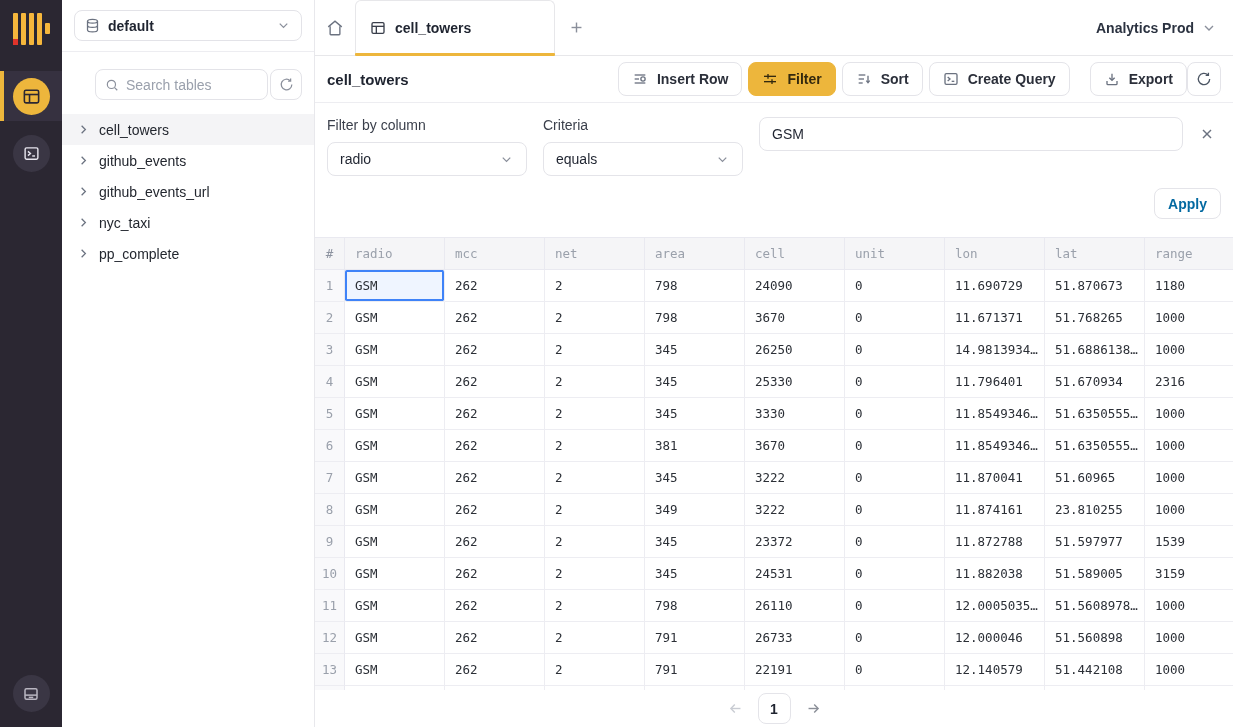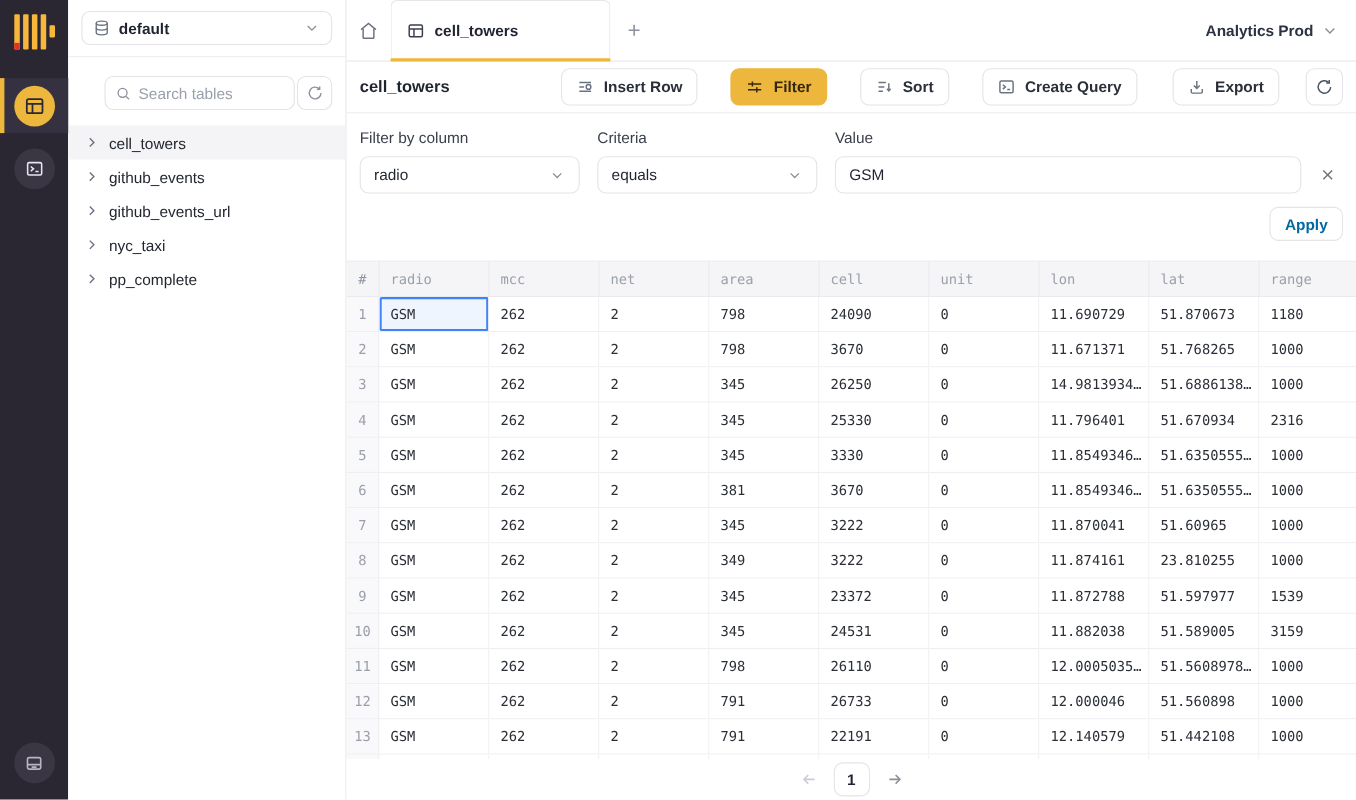--- a/index.html
+++ b/index.html
@@ -45,26 +45,26 @@
   .tab { width:200px; border:1px solid #e7e7ea; border-bottom:none; border-radius:6px 6px 0 0; display:flex; align-items:center; gap:9px; padding:0 14px; position:relative; background:#fff; cursor:pointer; }
   .tab .tab-label { font-size:14px; font-weight:600; }
   .tab .tab-icon { color:#3a3f4b; }
   .tab::after { content:""; position:absolute; left:-1px; right:-1px; bottom:-1px; height:3px; background:#edb63c; border-radius:1px; }
   .plus-btn { width:42px; display:flex; align-items:center; justify-content:center; color:#8a8f9b; cursor:pointer; }
   .workspace { margin-left:auto; display:flex; align-items:center; gap:7px; padding-right:16px; cursor:pointer; }
   .workspace .ws-label { font-size:14px; font-weight:600; color:#2b3240; }
 
   .toolbar { height:47px; border-bottom:1px solid #ededf1; display:flex; align-items:center; padding:0 12px; }
   .tb-title { font-size:15px; font-weight:700; }
-  .tb-actions { margin-left:auto; display:flex; align-items:center; gap:30px; }
+  .tb-actions { margin-left:auto; display:flex; align-items:center; gap:6px; }
   .btn { height:34px; border:1px solid #e4e4e9; border-radius:8px; background:#fff; display:flex; align-items:center; gap:9px; padding:0 13px; font-size:14px; font-weight:600; color:#2b2f3a; cursor:pointer; font-family:"Liberation Sans",sans-serif; }
   .btn .bicon { color:#6b7280; }
   .btn.accent { background:#edb63c; border-color:#edb63c; color:#33290e; }
   .btn.accent .bicon { color:#33290e; }
-  .btn.gap-l { margin-left:2px; }
+  .btn.gap-l { margin-left:14px; }
   .icon-btn { width:34px; height:34px; border:1px solid #e4e4e9; border-radius:8px; background:#fff; display:flex; align-items:center; justify-content:center; color:#4b5563; cursor:pointer; margin-left:-6px; }
 
   
   .filter-panel { height:134px; padding:14px 12px 0 12px; }
   .filter-fields { display:flex; gap:16px; }
   .ffield { display:flex; flex-direction:column; }
   .ffield .flabel { font-size:14px; color:#3a3f4b; margin-bottom:9px; }
   .ffield.grow { flex:1; min-width:0; }
   .fselect { width:200px; height:34px; border:1px solid #e4e4e9; border-radius:8px; display:flex; align-items:center; padding:0 12px; font-size:14px; cursor:pointer; }
   .fselect span { flex:1; }
@@ -329,21 +329,20 @@
       <div class="ffield">
         <span class="flabel">Criteria</span>
         <div class="fselect">
           <span>equals</span>
           <svg width="15" height="15" viewBox="0 0 24 24" fill="none" stroke="currentColor" stroke-width="2">
               <polyline points="6 9 12 15 18 9"></polyline>
             </svg>
         </div>
       </div>
       <div class="ffield grow">
-        <span class="flabel">Value</span>
         <div class="finput-row">
           <input class="finput" type="text" value="GSM" style="">
           <button class="x-btn">
             <span>
               <svg width="16" height="16" viewBox="0 0 24 24" fill="none" stroke="currentColor" stroke-width="2">
                   <line x1="6" y1="6" x2="18" y2="18"></line>
                   <line x1="18" y1="6" x2="6" y2="18"></line>
                 </svg>
             </span>
           </button>

